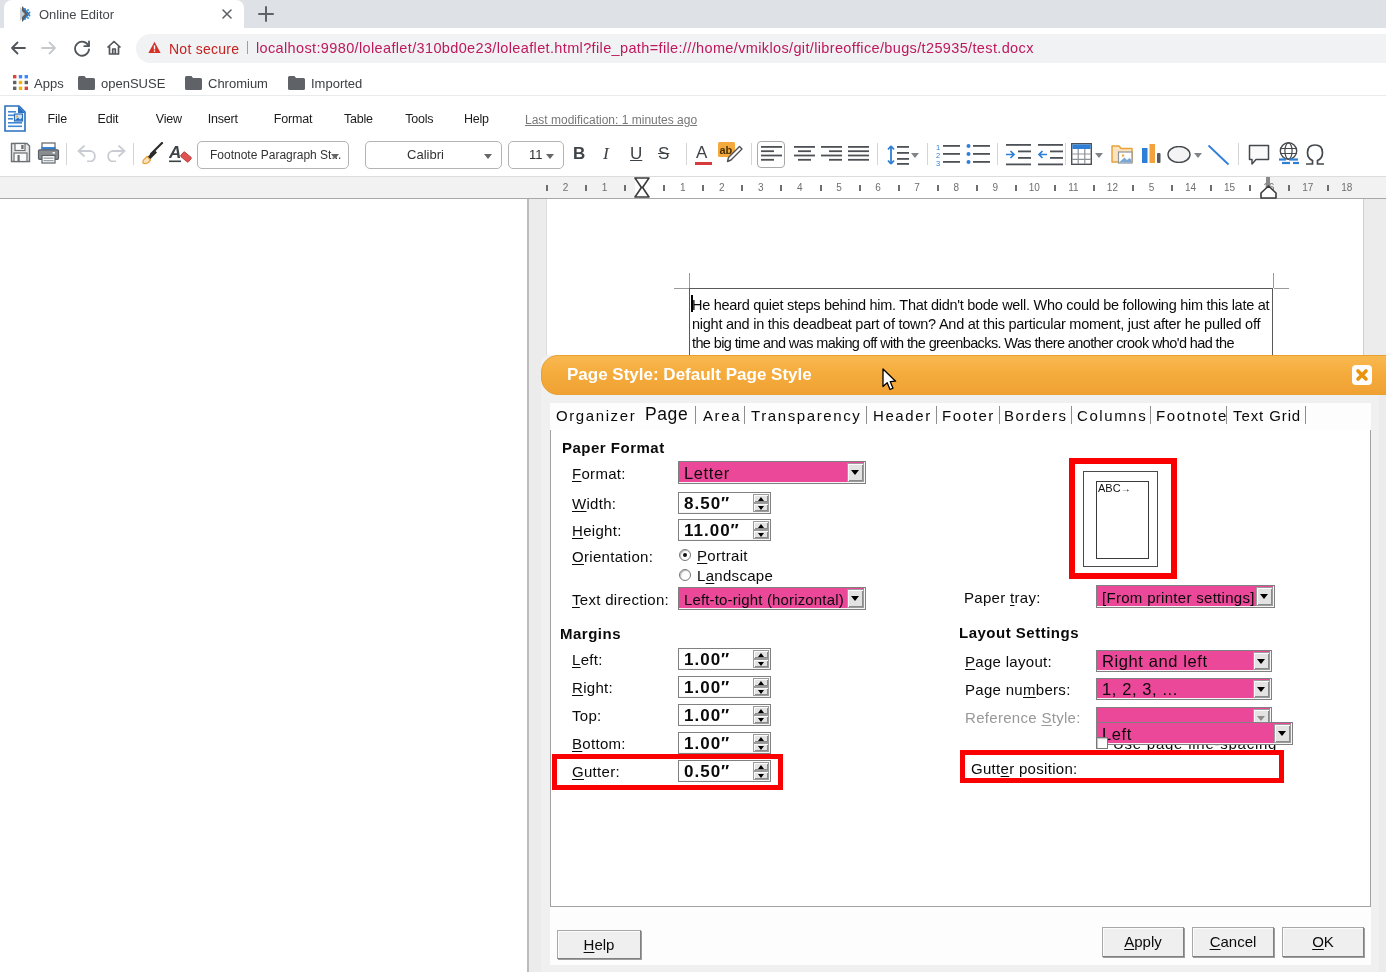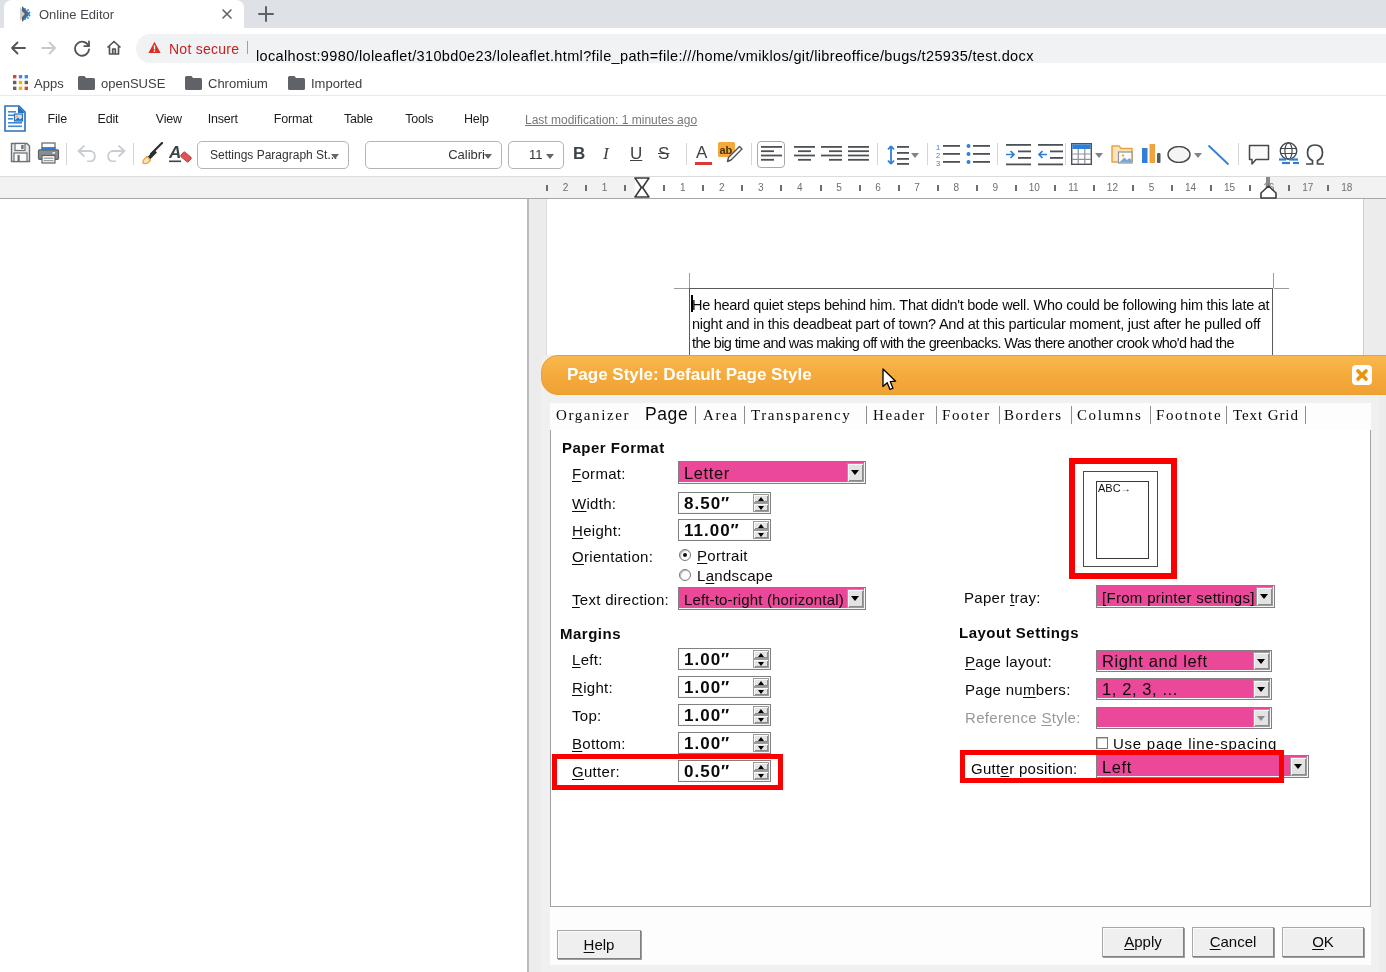--- a/index.html
+++ b/index.html
@@ -8,21 +8,21 @@
 .abs{position:absolute;}
 .nw{white-space:nowrap;}
 
 #tabstrip{position:absolute;left:0;top:0;width:1386px;height:28px;background:#dee1e6;}
 #tab{position:absolute;left:4px;top:0;width:240px;height:28px;background:#fff;border-radius:8px 8px 0 0;}
 #tabtitle{position:absolute;left:39px;top:7px;font-size:13px;color:#45494d;}
 #navbar{position:absolute;left:0;top:28px;width:1386px;height:40px;background:#fff;}
 #urlpill{position:absolute;left:136px;top:34px;width:1250px;height:29px;background:#f0f2f4;border-radius:15px 0 0 15px;}
 #notsec{position:absolute;left:169px;top:41px;font-size:14px;letter-spacing:0.25px;color:#c5221f;}
 #urldiv{position:absolute;left:247px;top:41px;width:1px;height:13px;background:#9aa0a6;}
-#urltext{position:absolute;left:256px;top:48px;font-size:14.5px;color:#000000;letter-spacing:0.36px;}
+#urltext{position:absolute;left:256px;top:40px;font-size:14.5px;color:#be185d;letter-spacing:0.36px;}
 #bookmarks{position:absolute;left:0;top:68px;width:1386px;height:28px;background:#fff;border-bottom:1px solid #e9eaec;}
 .bmt{position:absolute;top:76px;font-size:13px;color:#3c4043;}
 
 #menubar{position:absolute;left:0;top:96px;width:1386px;height:38px;background:#fff;}
 .menu{position:absolute;top:112px;font-size:12.5px;letter-spacing:-0.2px;color:#1b1b1b;}
 #lastmod{position:absolute;left:525px;top:113px;font-size:12px;color:#787878;text-decoration:underline;}
 #toolbar{position:absolute;left:0;top:134px;width:1386px;height:42px;background:#fff;}
 .tsep{position:absolute;top:143px;width:1px;height:22px;background:#d5d5d5;}
 .tcombo{position:absolute;top:141px;height:28px;border:1px solid #b4b4b4;border-radius:5px;background:#fff;
   font-size:12.5px;color:#333;line-height:26px;}
@@ -45,21 +45,21 @@
 #caret{position:absolute;left:691px;top:295px;width:2px;height:17px;background:#000;}
 .docline{position:absolute;font-size:14.5px;color:#0b0b0b;white-space:nowrap;}
 
 #dlgbg{position:absolute;left:541px;top:355px;width:838px;height:625px;background:#f0f0f0;border-radius:8px 8px 0 0;}
 #dlgtitle{position:absolute;left:541px;top:355px;width:979px;height:40px;border-radius:17px;
   background:linear-gradient(#f8b84f 0%,#f5ac3d 45%,#f0a134 100%);border:1px solid #e8a02e;}
 #dlgtitle span{position:absolute;left:25px;top:9px;font-size:17px;font-weight:bold;color:#fff;}
 #dlgclose{position:absolute;left:1352px;top:365px;width:20px;height:20px;background:#fdfdfd;border-radius:4px;}
 #dlgwhite{position:absolute;left:550px;top:403px;width:821px;height:562px;background:#fdfdfd;}
 #dlgframe{position:absolute;left:550px;top:430px;width:821px;height:477px;border:1px solid #a2a2a2;border-top:none;background:#fff;}
-.dtab{position:absolute;top:407px;font-size:15px;letter-spacing:1.6px;color:#0a0a0a;font-family:Liberation Serif, serif;}
+.dtab{position:absolute;top:407px;font-size:15px;letter-spacing:1.6px;color:#0a0a0a;}
 .dtabsel{position:absolute;top:404px;font-size:17.5px;letter-spacing:0.6px;color:#0a0a0a;}
 .dtsep{position:absolute;top:406px;width:1px;height:18px;background:#8d8d8d;}
 .dhead{position:absolute;font-size:15px;letter-spacing:0.5px;font-weight:bold;color:#0a0a0a;}
 .dlabel{position:absolute;font-size:15px;letter-spacing:0.3px;color:#0a0a0a;}
 .dlabel.dis{color:#989898;}
 .combo{position:absolute;background:#ec4899;border:1px solid #808080;box-shadow:inset -1px -1px 0 #f6f6f6;}
 .combo .tx{position:absolute;left:5px;top:1.5px;font-size:16.5px;letter-spacing:0.6px;color:#0a0a0a;white-space:nowrap;}
 .cbtn{position:absolute;right:1px;top:1px;bottom:1px;width:17px;background:#e3e3e3;
   border:1px solid #9c9c9c;box-shadow:inset 1px 1px 0 #fbfbfb,inset -1px -1px 0 #8a8a8a;}
 .cbtn i{position:absolute;left:50%;top:50%;margin-left:-4.5px;margin-top:-2.5px;width:0;height:0;
@@ -215,24 +215,24 @@
  <path d="M5 14.5 L8.5 18 L6.5 20.5 Q2.5 22.5 1 21 Q0.5 18 3 16.5 Z" fill="#fbe3bb" stroke="#e8a33d" stroke-width="1.3"></path>
 </svg>
 <svg class="tico" style="left:169px" width="24" height="23" viewBox="0 0 24 23">
  <text x="0" y="16" font-family="Liberation Sans" font-size="17" font-weight="bold" font-style="italic" fill="#3d4347">A</text>
  <rect x="0" y="18.5" width="12" height="1.6" fill="#3d4347"></rect>
  <g transform="rotate(40 17 15)">
         <rect x="12" y="12" width="10" height="6" rx="1" fill="#e05252" stroke="#b23232" stroke-width="0.8"></rect>
       </g>
 </svg>
     <div class="tcombo" style="left:197px;width:152px;font-size:12px">
-      <span style="position:absolute;left:12px">Settings Paragraph St...</span>
+      <span style="position:absolute;left:12px">Footnote Paragraph St...</span>
       <span class="ar"></span>
     </div>
-    <div class="tcombo" style="left:365px;width:137px;text-align:right;padding-right:16px;font-size:13px"><span>Calibri</span><span class="ar"></span></div>
+    <div class="tcombo" style="left:365px;width:137px;text-align:center;padding-right:16px;font-size:13px"><span>Calibri</span><span class="ar"></span></div>
     <div class="tcombo" style="left:508px;width:56px;font-size:13px">
       <span style="position:absolute;left:20px">11</span>
       <span class="ar"></span>
     </div>
     <div class="abs nw" style="left:573px;top:144px;font-size:17px;font-weight:bold;color:#3d4347">B</div>
     <div class="abs nw" style="left:603px;top:143px;font-size:17.5px;font-style:italic;font-family:'Liberation Serif',serif;color:#3d4347">I</div>
     <div class="abs nw" style="left:630px;top:144px;font-size:17px;color:#3d4347;text-decoration:underline">U</div>
     <div class="abs nw" style="left:658px;top:144px;font-size:17px;color:#3d4347;text-decoration:line-through">S</div>
     <div class="tsep" style="left:686px"></div>
     <div class="abs nw" style="left:696px;top:143px;font-size:17px;color:#3d4347">A</div>
@@ -493,21 +493,21 @@
       <span class="cbtn">
         <i></i>
       </span>
     </div>
     <div class="combo dis" style="left:1096px;top:707px;width:176px;height:22px">
       <span class="tx" style="top:1px"></span>
       <span class="cbtn">
         <i></i>
       </span>
     </div>
-    <div class="combo" style="left:1096px;top:755px;width:213px;height:23px">
+    <div class="combo" style="left:1096px;top:722px;width:197px;height:23px">
       <span class="tx" style="top:2px">Left</span>
       <span class="cbtn">
         <i></i>
       </span>
     </div>
     <div class="spin" style="left:678px;top:492px">
       <span class="tx">8.50″</span>
       <span class="sbtns">
         <span class="sbu">
           <i></i>

